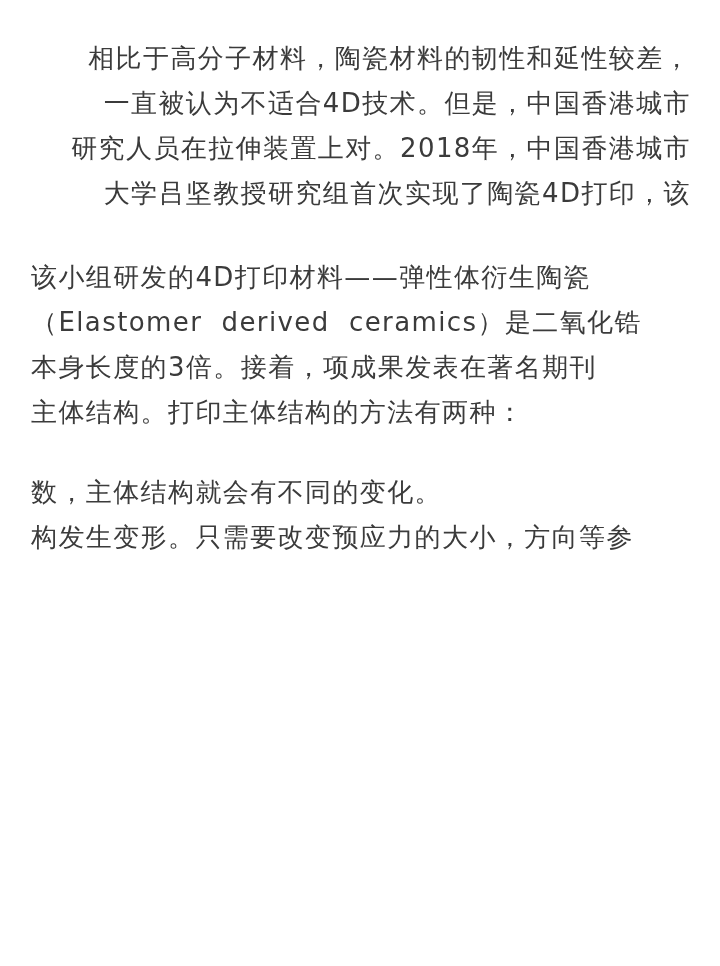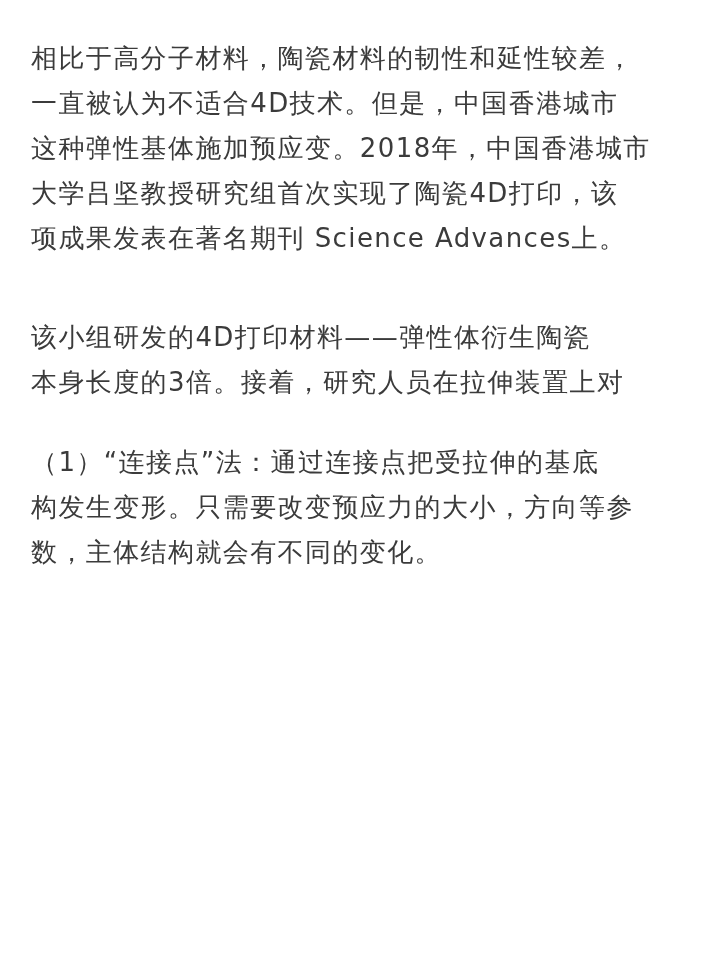--- a/index.html
+++ b/index.html
@@ -25,40 +25,40 @@
       margin: 0;
     }
     .line {
       display: block;
       height: 45px;
       line-height: 45px;
       font-size: 26px;
       letter-spacing: 1.4px;
       white-space: pre;
     }
-    .para-1 { margin-bottom: 54px; }
+    .para-1 { margin-bottom: 39px; text-align: right; }
     .para-2 { margin-bottom: 35px; }
   </style>
 </head>
 <body>
 
 <div class="article">
 
   <p class="para para-1">
     <span class="line">相比于高分子材料，陶瓷材料的韧性和延性较差，</span>
     <span class="line">一直被认为不适合4D技术。但是，中国香港城市</span>
-    <span class="line">这种弹性基体施加预应变。2018年，中国香港城市</span>
+    <span class="line">研究人员在拉伸装置上对。2018年，中国香港城市</span>
     <span class="line">大学吕坚教授研究组首次实现了陶瓷4D打印，该</span>
-    <span class="line">项成果发表在著名期刊 Science Advances上。</span>
   </p>
 
   <p class="para para-2">
     <span class="line">该小组研发的4D打印材料——弹性体衍生陶瓷</span>
-    <span class="line">本身长度的3倍。接着，研究人员在拉伸装置上对</span>
+    <span class="line">（Elastomer  derived  ceramics）是二氧化锆</span>
+    <span class="line">本身长度的3倍。接着，项成果发表在著名期刊</span>
+    <span class="line">主体结构。打印主体结构的方法有两种：</span>
   </p>
 
   <p class="para para-3">
-    <span class="line">（1）“连接点”法：通过连接点把受拉伸的基底</span>
+    <span class="line">数，主体结构就会有不同的变化。</span>
     <span class="line">构发生变形。只需要改变预应力的大小，方向等参</span>
-    <span class="line">数，主体结构就会有不同的变化。</span>
   </p>
 
 </div>
 
 </body></html>

